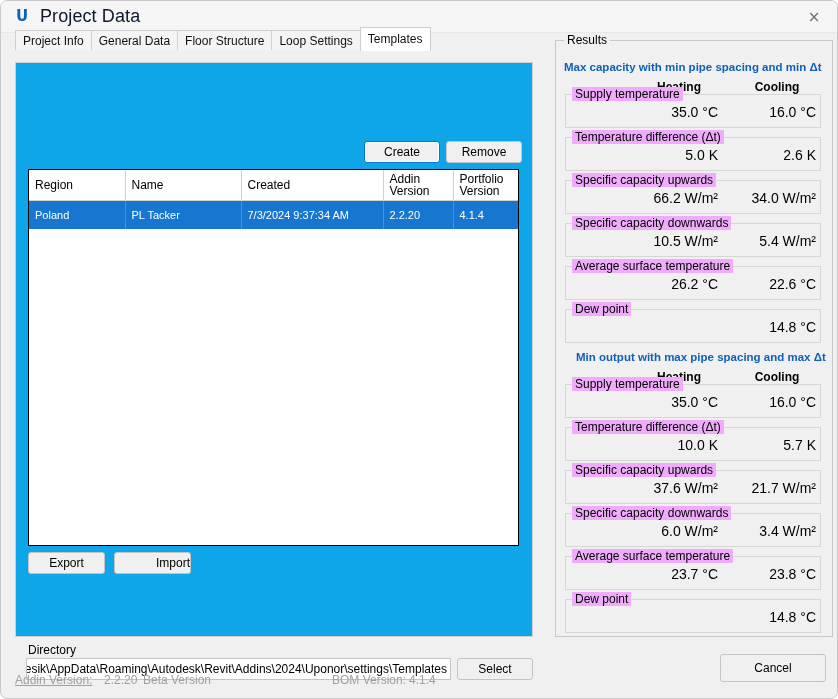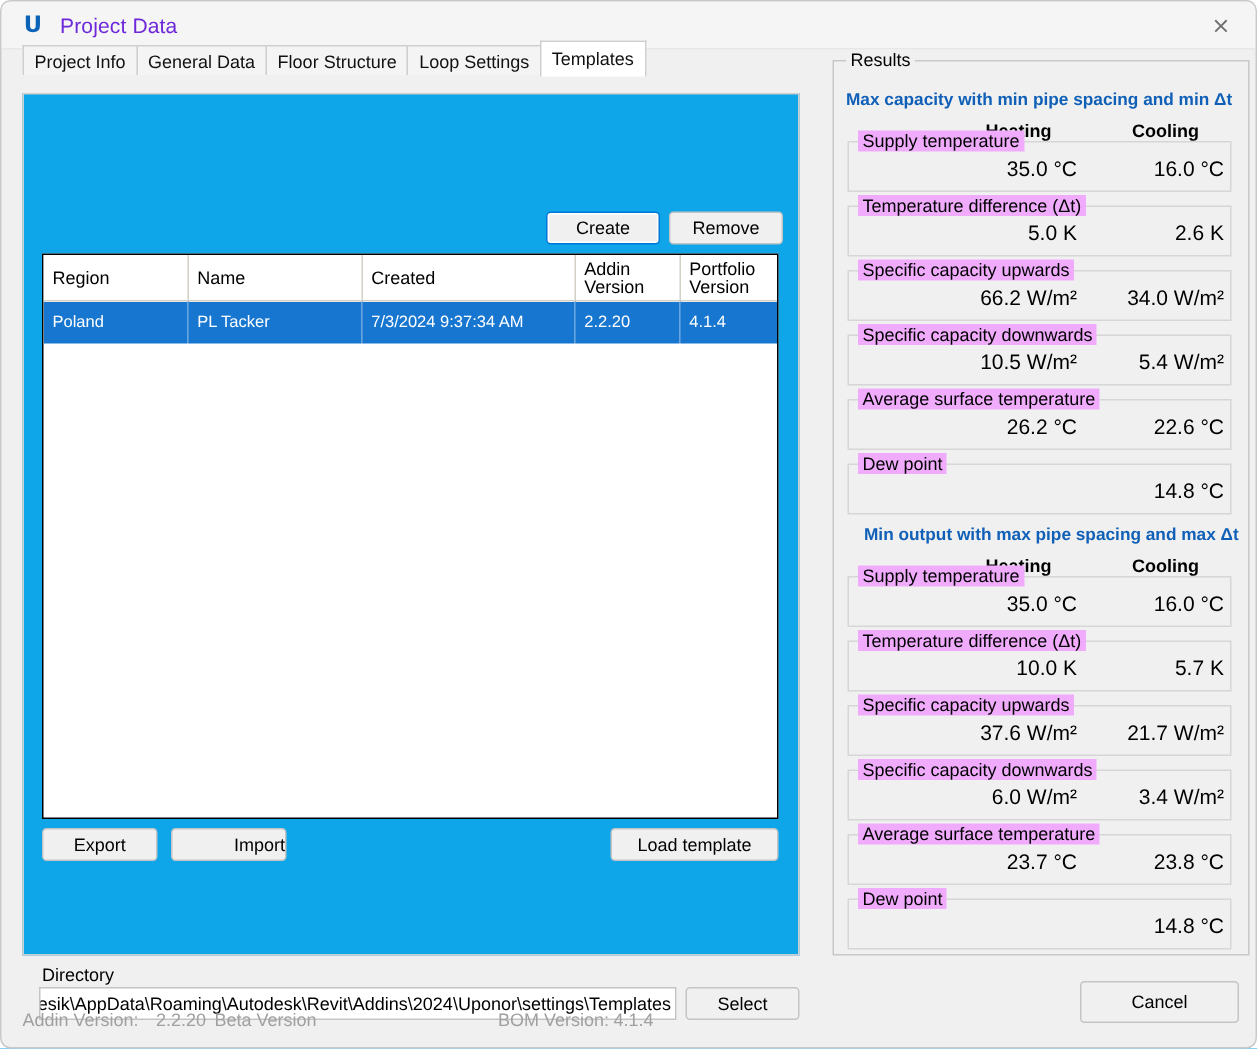--- a/index.html
+++ b/index.html
@@ -27,21 +27,21 @@
     background:#f5f5f5;
     display:flex;align-items:center;
   }
   .title-icon{
     width:18px;height:18px;margin-left:12px;margin-right:9px;
     display:flex;align-items:center;justify-content:center;
     font-weight:bold;font-size:15px;color:#0b63b8;
     font-family:"DejaVu Sans", sans-serif;
     line-height:1;
   }
-  .title-text{font-size:14px;color:#6d28d9;letter-spacing:.1px;}
+  .title-text{font-size:18px;color:#0f172a;letter-spacing:.1px;}
   .close-btn{
     position:absolute;right:0;top:0;width:46px;height:31px;
     display:flex;align-items:center;justify-content:center;
     font-size:15px;color:#6e6e6e;font-family:"DejaVu Sans",sans-serif;
     cursor:default;
   }
   .titlebar-sep{
     position:absolute;left:0;top:31px;width:838px;height:1px;background:#e7e7e7;
   }
 
@@ -158,21 +158,21 @@
     font-family:"Liberation Sans", sans-serif;
   }
   #select-btn{position:absolute;left:441px;top:595px;width:76px;}
 
   
   .status{
     position:absolute;left:0;top:672px;width:838px;height:26px;
     font-size:12px;color:#a0a0a0;
   }
   .status span{position:absolute;top:0;}
-  .s-addin-l{left:14px;}
+  .s-addin-l{left:14px;text-decoration:underline;}
   .s-addin-v{left:103px;}
   .s-beta{left:142px;}
   .s-bom-l{left:331px;}
   .s-bom-v{left:408px;}
 
   
   .results-group{
     position:absolute;left:554px;top:39px;width:278px;height:597px;
     border:1px solid #c8c8c8;
     box-sizing:border-box;
@@ -264,21 +264,20 @@
             <td>7/3/2024 9:37:34 AM</td>
             <td>2.2.20</td>
             <td>4.1.4</td>
           </tr>
         </tbody>
       </table>
     </div>
 
     <button class="btn" id="export-btn">Export</button>
     <button class="btn" id="import-btn">Import</button>
-    <button class="btn" id="loadtpl-btn">Load template</button>
 
     <div class="dir-label">Directory</div>
     <div class="dir-input">a.kesik\AppData\Roaming\Autodesk\Revit\Addins\2024\Uponor\settings\Templates</div>
     <button class="btn" id="select-btn">Select</button>
   </div>
 
   <div class="results-group">
     <div class="group-title">Results</div>
 
     <div class="sect-title" style="left:8px;top:20px;">Max capacity with min pipe spacing and min Δt</div>

